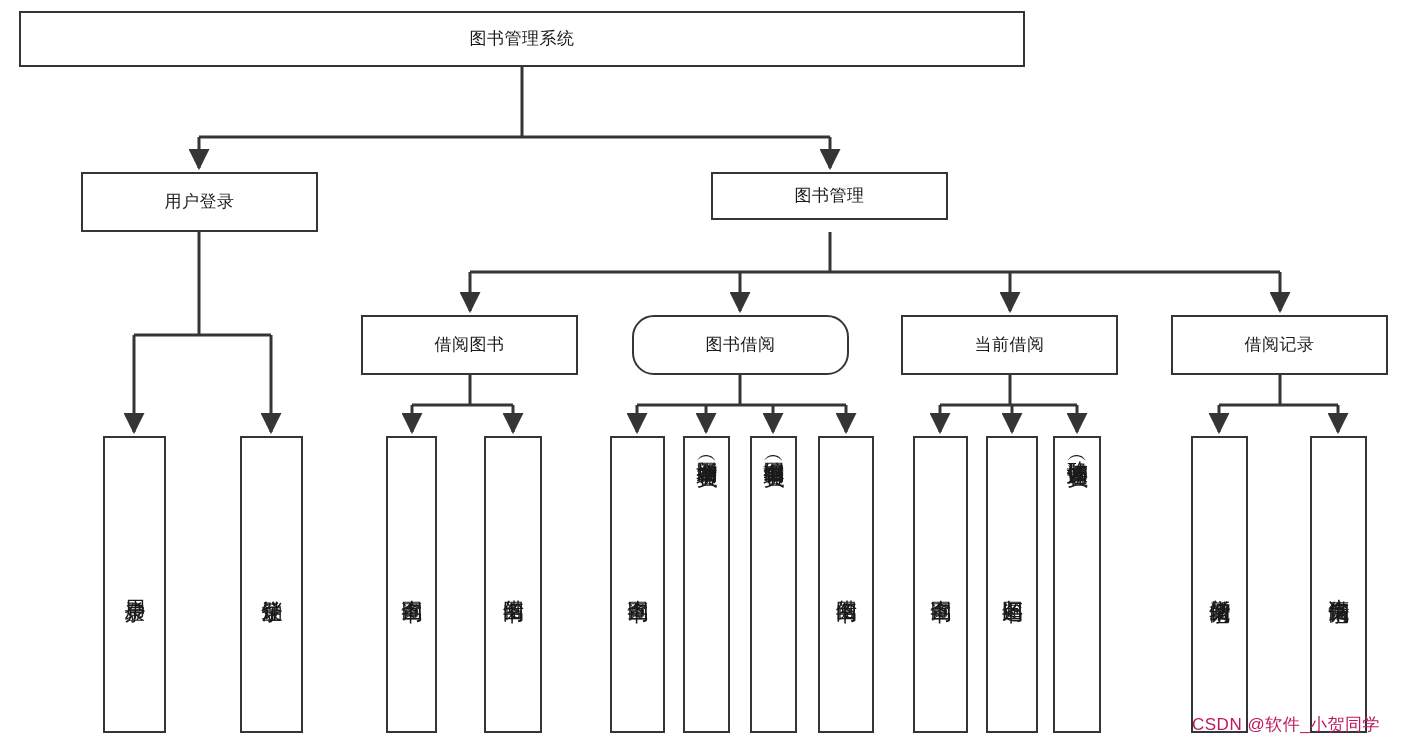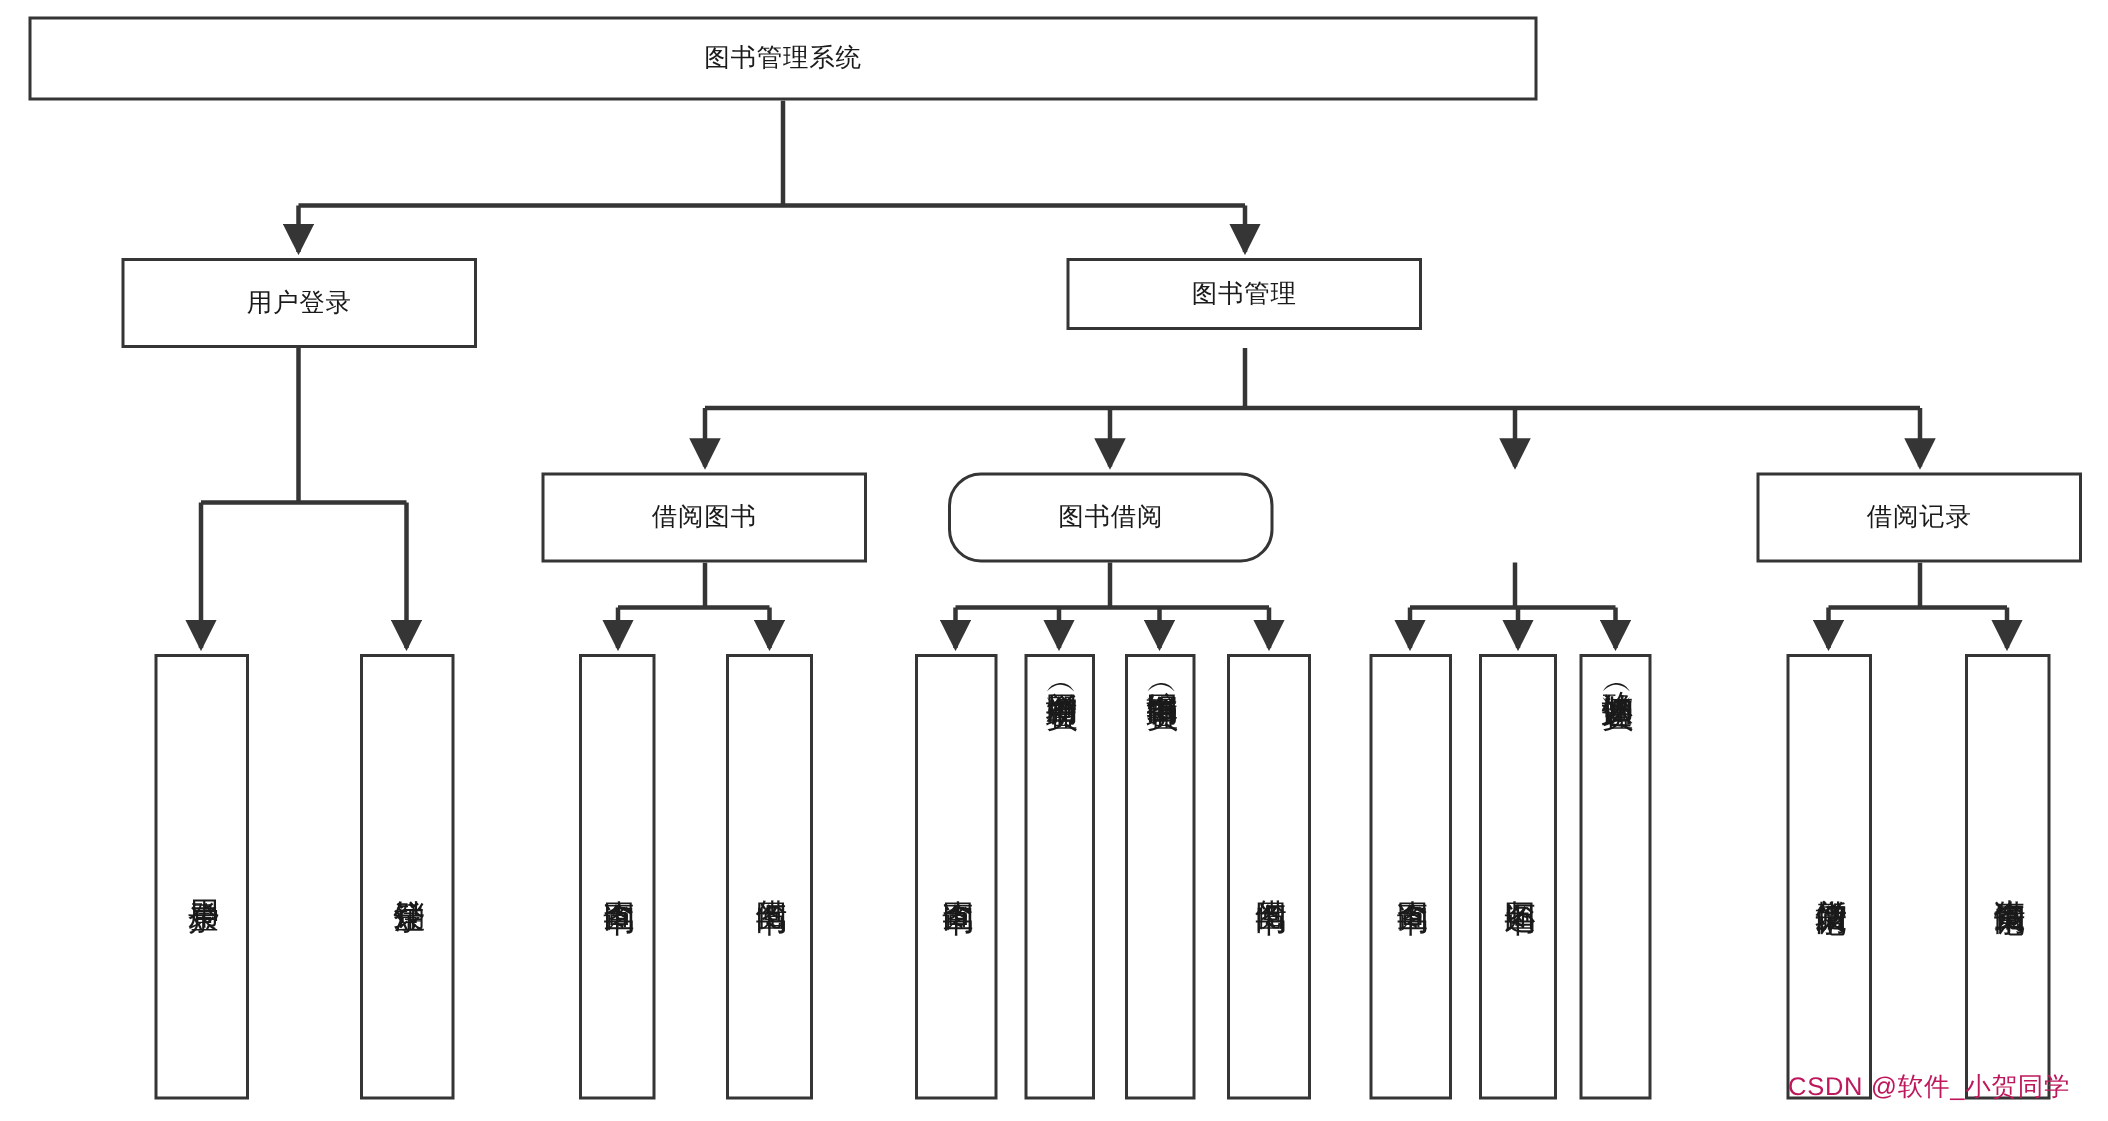--- a/index.html
+++ b/index.html
@@ -132,20 +132,23 @@
   <div class="node node-h" style="left:711px; top:172px; width:237px; height:48px;">
     <span class="label">图书管理</span>
   </div>
 
   <div class="node node-h" style="left:361px; top:315px; width:217px; height:60px;">
     <span class="label">借阅图书</span>
   </div>
   <div class="node node-h" style="left:632px; top:315px; width:217px; height:60px;border-radius:22px;">
     <span class="label">图书借阅</span>
   </div>
+  <div class="node node-h" style="left:901px; top:315px; width:217px; height:60px;">
+    <span class="label">当前借阅</span>
+  </div>
   <div class="node node-h" style="left:1171px; top:315px; width:217px; height:60px;">
     <span class="label">借阅记录</span>
   </div>
 
   <div class="node node-v center-v" style="left:103px; top:436px; width:63px; height:297px;">
     <span class="label">用户登录</span>
   </div>
   <div class="node node-v center-v" style="left:240px; top:436px; width:63px; height:297px;">
     <span class="label">注销登录</span>
   </div>

